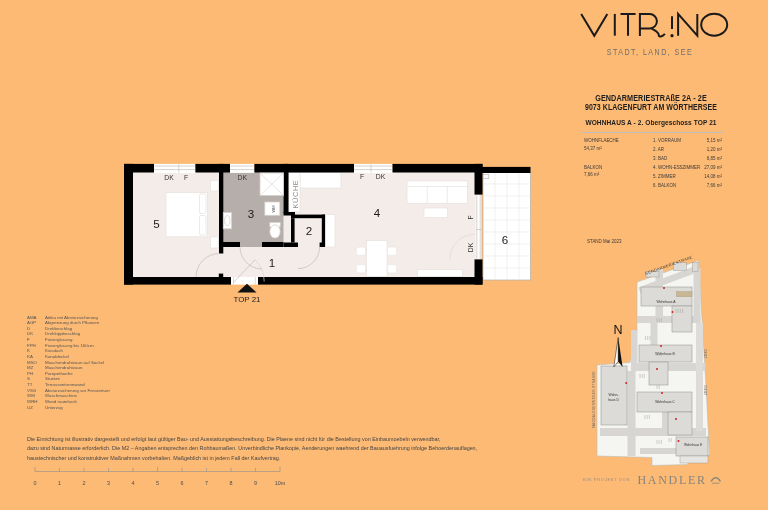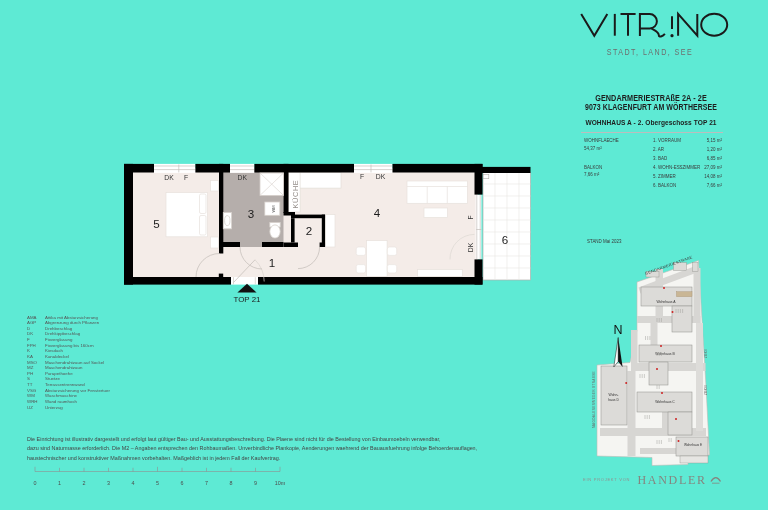--- a/index.html
+++ b/index.html
@@ -1,16 +1,16 @@
 <!DOCTYPE html>
 <html><head>
 <meta charset="utf-8">
 <style>
   html,body{margin:0;padding:0;background:#fff;}
-  #page{position:relative;width:768px;height:510px;background:#5eead4;overflow:hidden;
+  #page{position:relative;width:768px;height:510px;background:#fdba74;overflow:hidden;
         font-family:"Liberation Sans",sans-serif;}
   .abs{position:absolute;}
   .ctr{text-align:center;}
   svg{display:block;}
   .tbl{font-size:5.9px;color:#3a3a3a;transform:scaleX(0.76);transform-origin:0 0;}
   .tblr{font-size:5.9px;color:#3a3a3a;transform:scaleX(0.76);transform-origin:100% 0;text-align:right;}
 </style>
 </head>
 <body>
 <div id="page">

